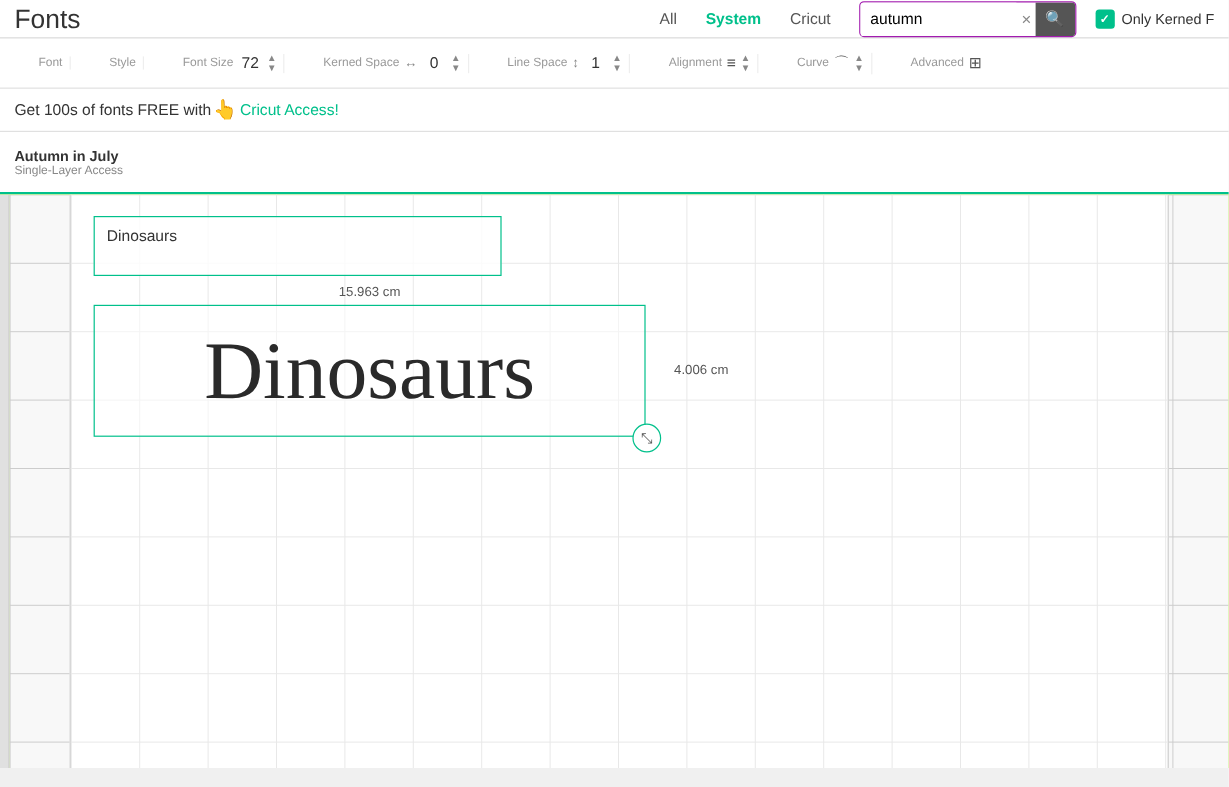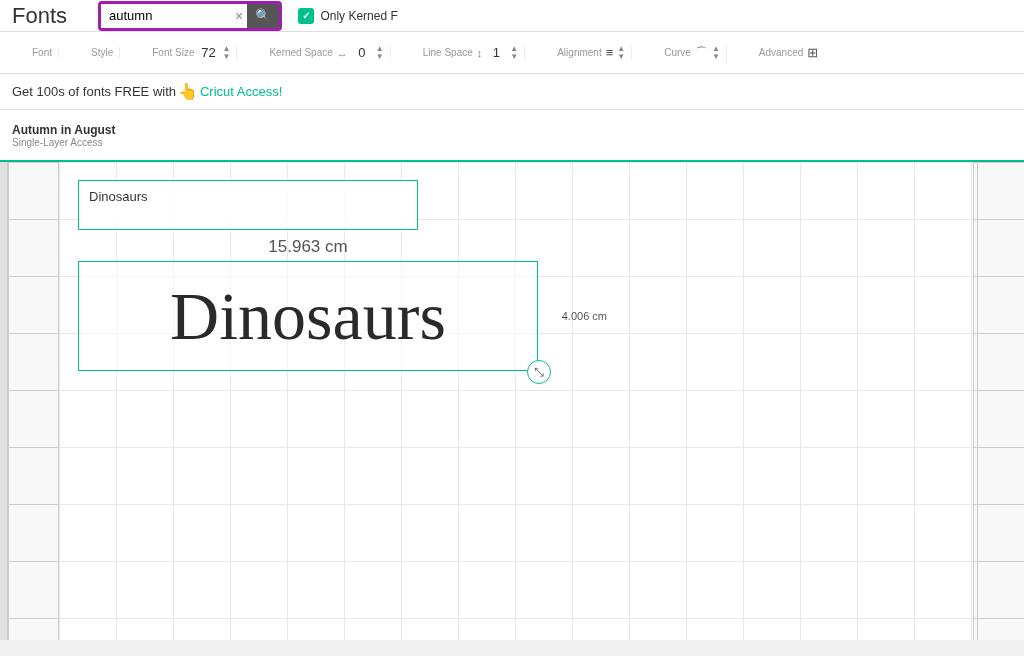--- a/index.html
+++ b/index.html
@@ -35,21 +35,21 @@
       padding: 4px 8px;
       border-radius: 4px;
     }
     .filter-tab.active {
       color: #00c08b;
       font-weight: 600;
     }
     .search-area {
       display: flex;
       align-items: center;
-      border: 3px solid #a21caf;
+      border: 1px solid #a21caf;
       border-radius: 4px;
       overflow: hidden;
       height: 30px;
     }
     .search-input {
       border: none;
       outline: none;
       padding: 0 8px;
       font-size: 13px;
       width: 130px;
@@ -256,21 +256,21 @@
       background: rgba(255,255,255,0.8);
       width: 340px;
       min-height: 50px;
       resize: none;
       outline: none;
       font-family: Arial, sans-serif;
     }
 
     .dimension-label-width {
       text-align: center;
-      font-size: 17px;
+      font-size: 11px;
       color: #555;
       margin-top: 3px;
     }
 
     .font-render-box {
       border: 1px solid #00c08b;
       margin-top: 4px;
       width: 460px;
       height: 110px;
       display: flex;
@@ -313,20 +313,25 @@
       font-size: 12px;
       color: #555;
     }
   </style>
 </head>
 <body>
 
 <div class="top-bar">
   <span class="app-title">Fonts</span>
 
+  <div class="filter-tabs">
+    <span class="filter-tab">All</span>
+    <span class="filter-tab active">System</span>
+    <span class="filter-tab">Cricut</span>
+  </div>
 
   <div class="search-area">
     <input class="search-input" type="text" value="autumn" style="">
     <button class="search-clear">×</button>
     <button class="search-btn">
       <span>🔍</span>
     </button>
   </div>
 
   <div class="only-kerned">
@@ -393,21 +398,21 @@
 </div>
 
 <div class="promo-bar">
   <span>Get 100s of fonts FREE with </span>
   <span class="cursor-icon">👆</span>
   <a href="#" class="access-link">Cricut Access!</a>
 </div>
 
 <div class="font-preview-row">
   <div class="font-meta">
-    <div class="font-name">Autumn in August</div>
+    <div class="font-name">Autumn in July</div>
     <div class="font-type">Single-Layer Access</div>
   </div>
 </div>
 
 <div class="canvas-area" style="height: calc(656px - 48px - 42px - 36px - 52px);">
   <div class="left-panel"></div>
   <div class="canvas-container">
     <div class="grid-bg"></div>
     <div class="white-canvas">
       <div class="white-canvas-grid"></div>

